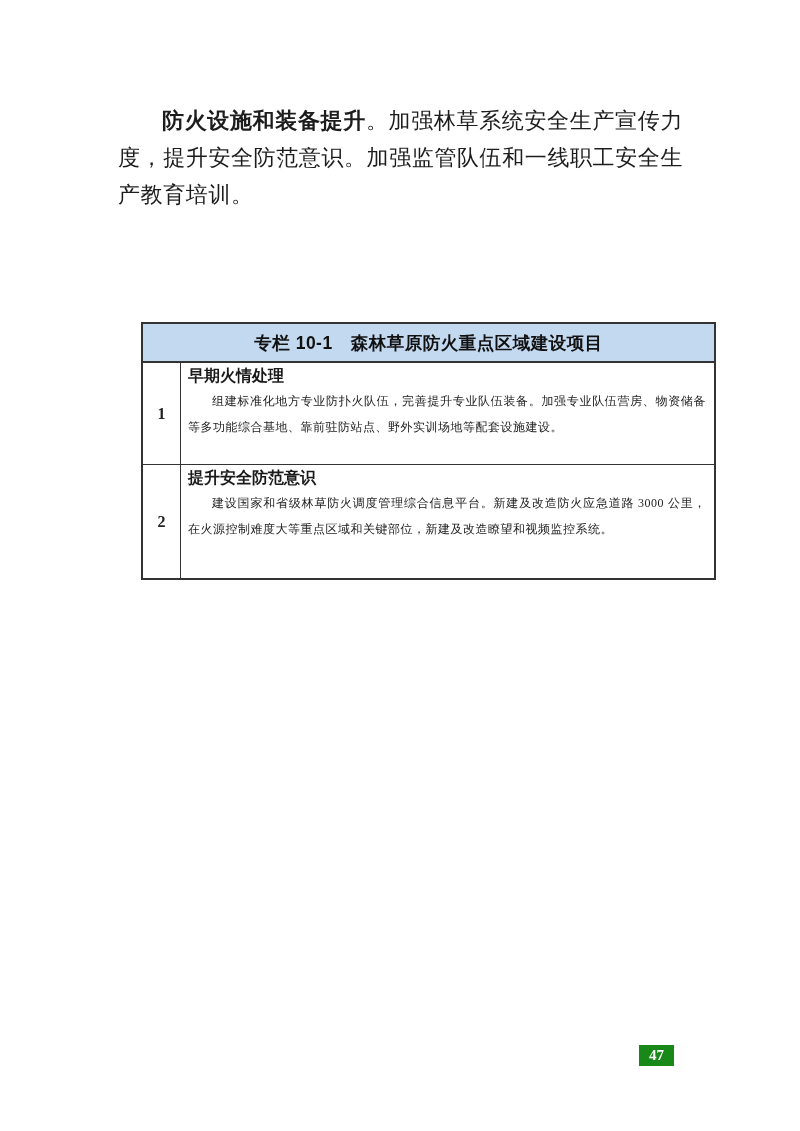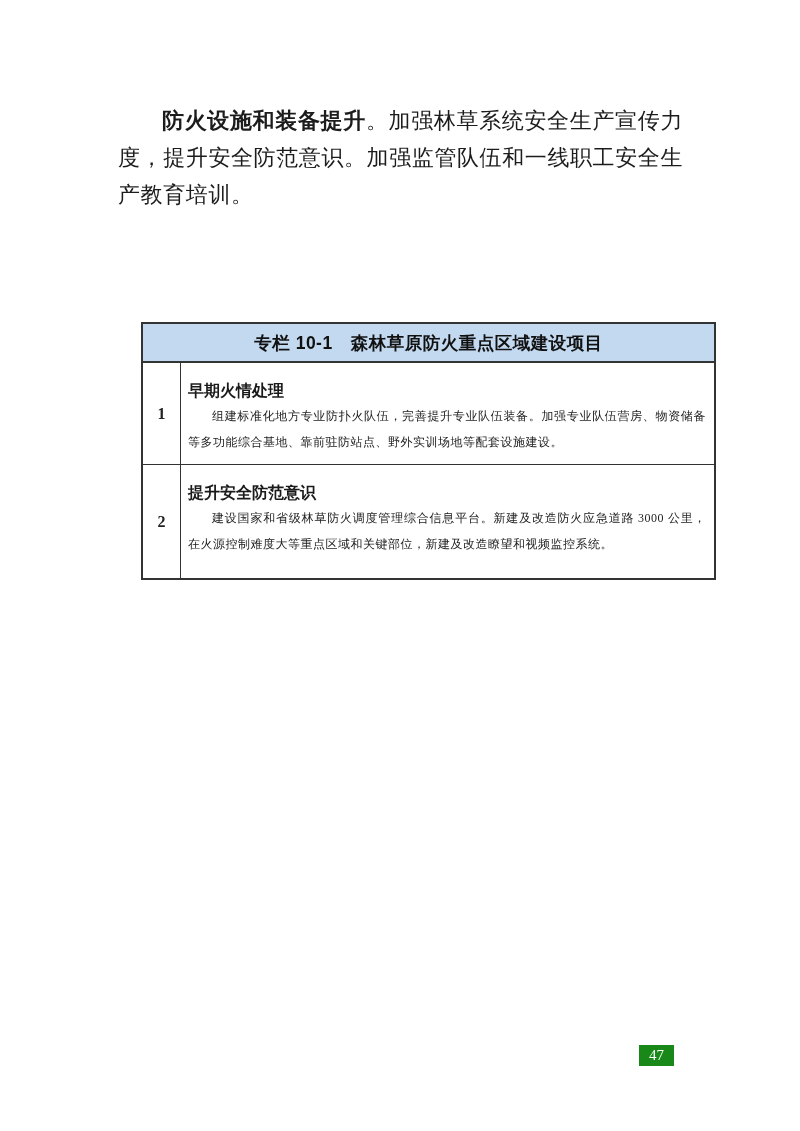--- a/index.html
+++ b/index.html
@@ -58,21 +58,21 @@
   .num-cell {
     width: 37px; flex: 0 0 37px;
     border-right: 1.5px solid var(--border-color, #333);
     display: flex; align-items: center; justify-content: center;
     font-family: "Liberation Serif", serif;
     font-weight: bold;
     font-size: 16px;
   }
   .content-cell {
     flex: 1 1 auto;
-    padding: 16px 8px 3px 7px;
+    padding: 1px 8px 3px 7px;
     overflow: hidden;
   }
   .row-title {
     font-family: "Liberation Sans", sans-serif;
     font-weight: bold;
     font-size: 16px;
     line-height: 24px;
     color: #1a1a1a;
   }
   .row-body {
@@ -88,20 +88,21 @@
   
   .page-number {
     position: absolute;
     left: 639px; top: 1045px;
     width: 35px; height: 21px;
     background: var(--badge-bg, #188818);
     color: var(--badge-fg, #ffffff);
     display: flex; align-items: center; justify-content: center;
     font-family: "Liberation Serif", serif;
     font-size: 15px;
+    font-weight: bold;
   }
 </style>
 </head>
 <body>
 
 <div class="page">
 
   <div class="body-text">
     <p class="para-indent"><span class="bold-lead">防火设施和装备提升</span><span>。加强林草系统安全生产宣传力度，提升安全防范意识。加强监管队伍和一线职工安全生产教育培训。</span></p>
   </div>

